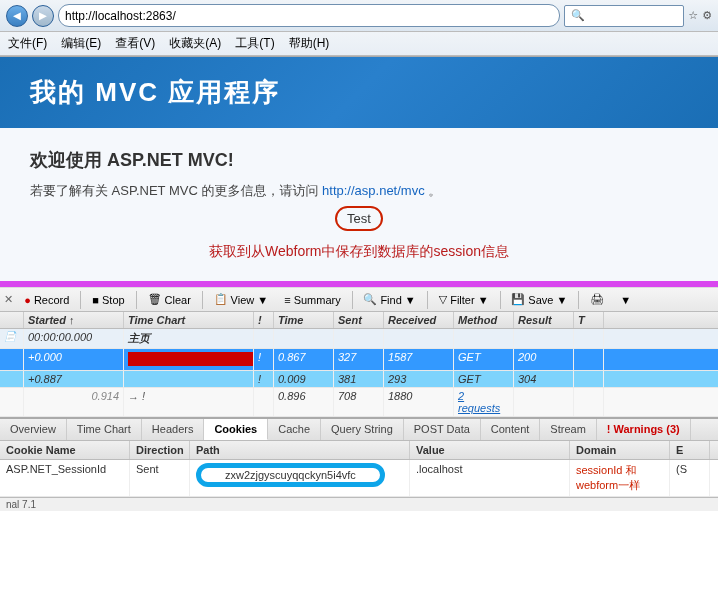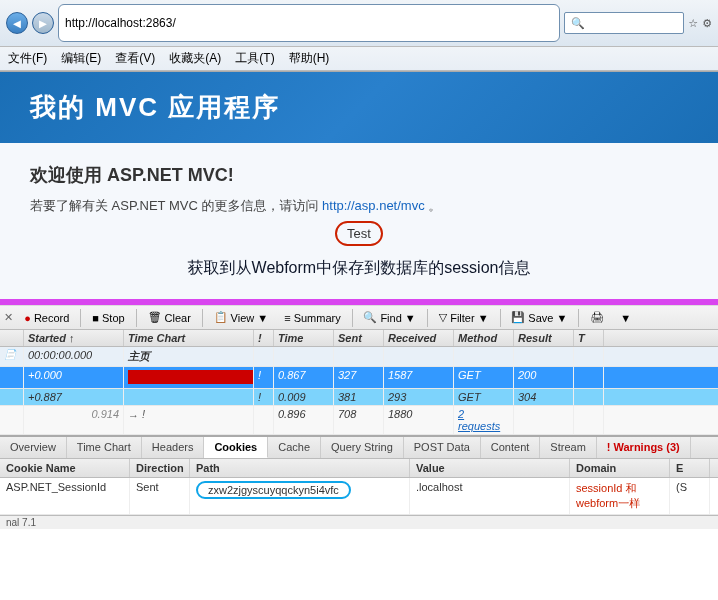--- a/index.html
+++ b/index.html
@@ -4,37 +4,37 @@
   <style>
     * { margin: 0; padding: 0; box-sizing: border-box; }
     body { font-family: 'SimSun', 'Microsoft YaHei', Arial, sans-serif; font-size: 12px; background: #fff; width: 718px; height: 600px; overflow: hidden; }
 
     
     .browser-chrome { background: #dce6f0; border-bottom: 1px solid #aaa; }
     .browser-toolbar { display: flex; align-items: center; padding: 4px 6px; gap: 4px; background: linear-gradient(to bottom, #f0f4f8, #dce6f0); border-bottom: 1px solid #bbb; }
     .nav-btn { width: 22px; height: 22px; border-radius: 50%; display: flex; align-items: center; justify-content: center; cursor: pointer; font-size: 13px; background: linear-gradient(to bottom, #6baee8, #3a7fc1); color: white; border: 1px solid #2a6099; }
     .nav-btn.back { }
     .nav-btn.forward { background: linear-gradient(to bottom, #c8d8e8, #a0b8cc); }
-    .address-bar { flex: 1; height: 38px; border: 1px solid #7090b0; border-radius: 6px; padding: 0 6px; font-size: 12px; background: white; }
+    .address-bar { flex: 1; height: 23px; border: 1px solid #7090b0; border-radius: 11px; padding: 0 6px; font-size: 12px; background: white; }
 
     .menu-bar { display: flex; gap: 14px; padding: 3px 8px; background: linear-gradient(to bottom, #f0f4f8, #e8eef5); border-bottom: 1px solid #bbb; font-size: 12px; }
     .menu-item { cursor: pointer; }
 
     
     .page-header { background: linear-gradient(135deg, #1a6eb5 0%, #2980cc 50%, #1a6eb5 100%); padding: 18px 30px; color: white; }
     .page-title { font-size: 26px; font-weight: bold; letter-spacing: 2px; }
 
     
     .page-content { background: #f5f8fc; padding: 20px 30px; border-bottom: 6px solid #d946ef; }
     .welcome-title { font-size: 18px; font-weight: bold; color: #333; margin-bottom: 10px; }
     .welcome-text { font-size: 13px; color: #444; margin-bottom: 6px; }
     .welcome-link { color: #1565c0; text-decoration: none; }
     .test-session-row { display: flex; align-items: center; gap: 12px; flex-direction: column; }
     .test-btn-circle { border: 2px solid #cc0000; border-radius: 50%; padding: 4px 12px; color: #333; font-size: 13px; cursor: pointer; background: #f8f8f8; }
-    .session-text { color: #0f172a; font-size: 16px; }
+    .session-text { color: #b91c1c; font-size: 14px; }
 
     
     .fiddler-bar { background: linear-gradient(to bottom, #f5f5f5, #e8e8e8); border-bottom: 1px solid #bbb; border-top: 1px solid #ddd; display: flex; align-items: center; padding: 2px 4px; gap: 2px; }
     .fiddler-btn { display: flex; align-items: center; gap: 3px; padding: 2px 6px; font-size: 11px; cursor: pointer; border: 1px solid transparent; border-radius: 2px; background: transparent; }
     .fiddler-sep { width: 1px; height: 18px; background: #bbb; margin: 0 2px; }
 
     
     .traffic-table-wrap { background: #7dd3fc; overflow: hidden; font-style: italic; }
     .traffic-header { display: grid; grid-template-columns: 24px 100px 130px 20px 60px 50px 70px 60px 60px 30px; background: linear-gradient(to bottom, #f0f0f0, #e0e0e0); border-bottom: 1px solid #bbb; font-size: 11px; }
     .traffic-header div { padding: 2px 4px; border-right: 1px solid #ccc; font-weight: bold; color: #333; }
@@ -52,21 +52,21 @@
     .tab.active { background: white; border-bottom: 1px solid white; font-weight: bold; color: #000; }
     .tab.warning { color: #cc0000; font-weight: bold; }
 
     
     .cookie-table-wrap { overflow: hidden; }
     .cookie-header { display: grid; grid-template-columns: 130px 60px 220px 160px 100px 40px; background: linear-gradient(to bottom, #f0f0f0, #e0e0e0); border-bottom: 1px solid #bbb; font-size: 11px; }
     .cookie-header div { padding: 3px 6px; border-right: 1px solid #ccc; font-weight: bold; color: #333; }
     .cookie-row { display: grid; grid-template-columns: 130px 60px 220px 160px 100px 40px; border-bottom: 1px solid #e8e8e8; font-size: 11px; }
     .cookie-row div { padding: 3px 6px; border-right: 1px solid #eee; color: #333; }
     .cookie-value-cell { position: relative; }
-    .cookie-circle { border: 2px solid #0ea5e9; border-radius: 20px; padding: 1px 10px; display: inline-block; color: #333; }
+    .cookie-circle { border: 5px solid #0ea5e9; border-radius: 20px; padding: 1px 24px; display: inline-block; color: #333; }
 
     
     .status-bar { display: flex; align-items: center; padding: 1px 6px; background: #f0f0f0; border-top: 1px solid #bbb; font-size: 10px; color: #555; }
 
     
     .red-oval { border: 2px solid #cc2200; border-radius: 14px; display: inline-block; }
   </style>
 </head>
 <body>
 

